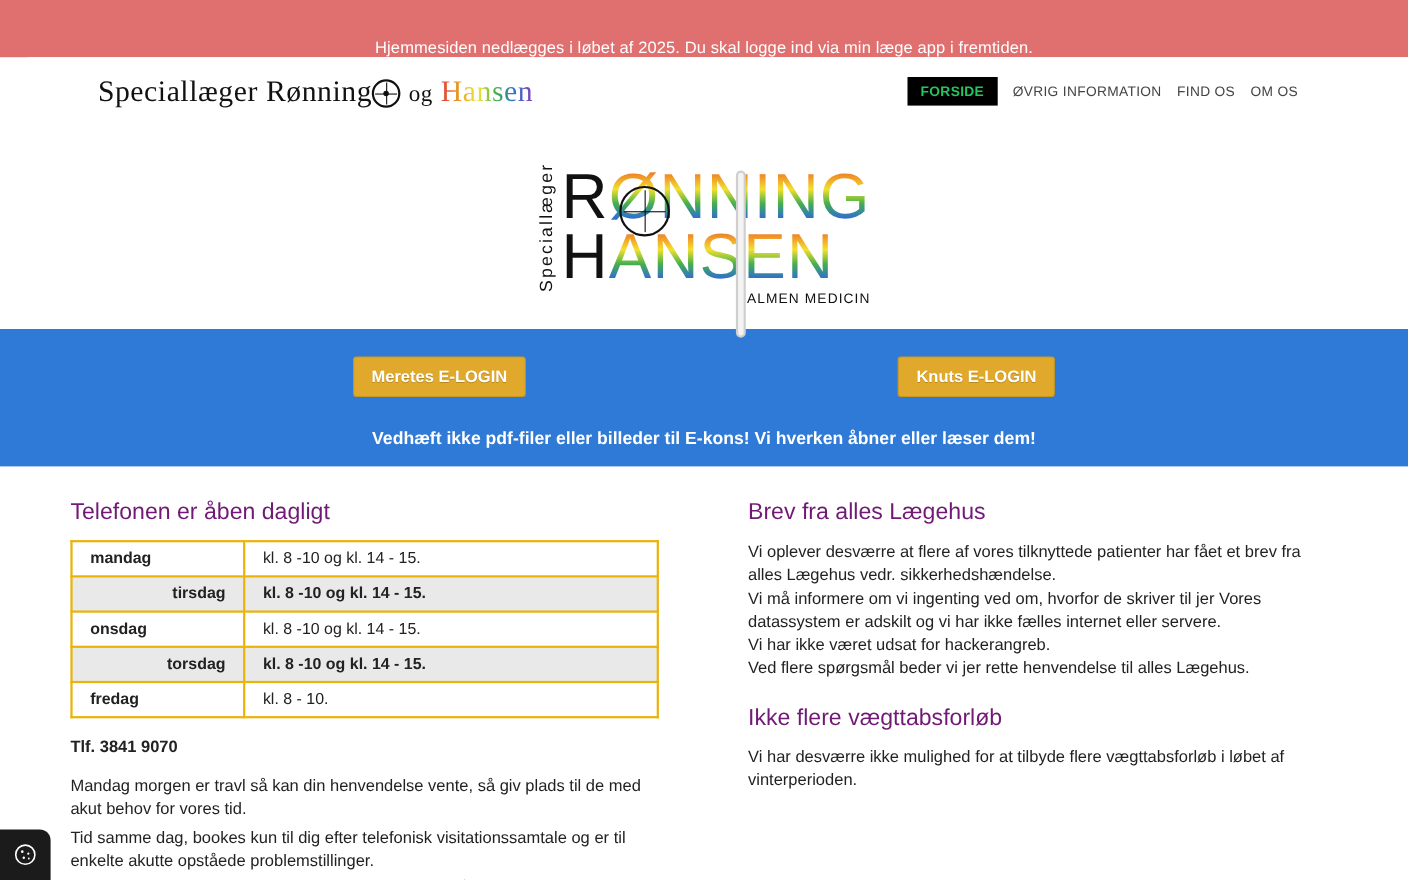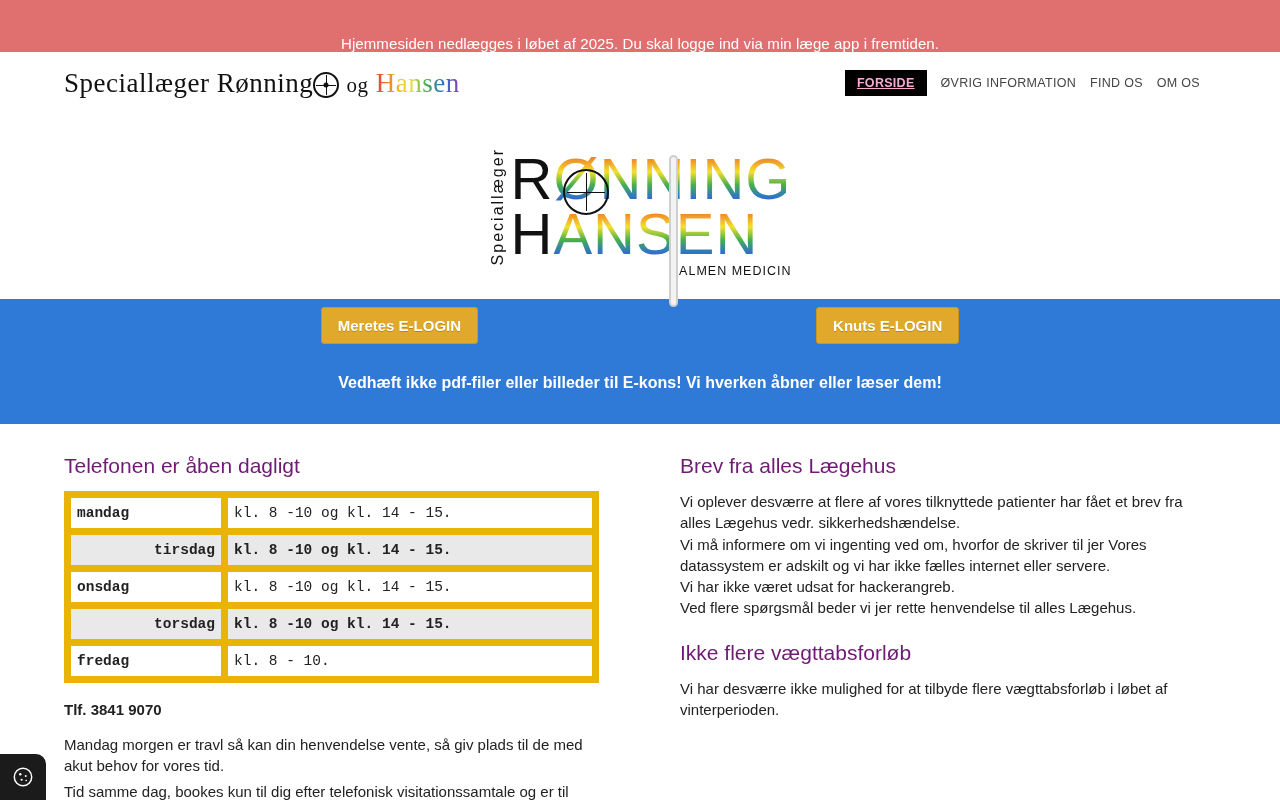--- a/index.html
+++ b/index.html
@@ -18,23 +18,24 @@
     display: flex;
     align-items: flex-end;
     justify-content: center;
     font-size: 15px;
     letter-spacing: 0.1px;
   }
   .header {
     height: 62px;
     display: flex;
     align-items: center;
-    padding: 0 80px 0 64px;
+    padding: 0 100px 0 64px;
     position: relative;
     background: #fff;
+    margin-left: 25px;
   }
   .brand {
     display: flex;
     align-items: center;
     gap: 10px;
   }
   .brand-text {
     font-family: "Liberation Serif", serif;
     font-size: 27px;
     letter-spacing: 0.5px;
@@ -74,24 +75,23 @@
   .nav {
     margin-left: auto;
     display: flex;
     align-items: center;
     gap: 14px;
     font-size: 12.5px;
   }
   .nav a { color: #444; text-decoration: none; letter-spacing: .3px; }
   .nav a.active {
     background: #000;
-    color: #f9a8d4;
+    color: #22c55e;
     padding: 6px 12px;
     font-weight: bold;
-    text-decoration: underline;
   }
   .hero {
     height: 185px;
     display: flex;
     align-items: center;
     justify-content: center;
     background: #fff;
     position: relative;
   }
   .logo-big {
@@ -149,21 +149,21 @@
     position: absolute;
     left: 158px; top: 4px;
     width: 9px; height: 152px;
     border: 2px solid #cfcfcf;
     border-radius: 6px;
     background: #f3f3f3;
   }
   .blueband {
     background: #2f7ad6;
     height: 125px;
-    padding-top: 8px;
+    padding-top: 25px;
   }
   .login-row {
     display: flex;
     justify-content: center;
     gap: 338px;
   }
   .login-btn {
     background: #e0a92b;
     color: #ffffff;
     font-weight: bold;
@@ -193,23 +193,22 @@
     font-size: 21px;
     font-weight: normal;
     margin: 0 0 13px 0;
   }
   table.hours {
     border-collapse: collapse;
     width: 535px;
     font-size: 14.5px;
   }
   table.hours td {
-    border: 7px solid #eab308;
-    padding: 7px 6px;
-    font-family: Liberation Mono, monospace;
+    border: 2px solid #eab308;
+    padding: 7px 16px;
   }
   table.hours td.day { width: 157px; font-weight: bold; }
   table.hours tr.alt td { background: #e9e9e9; font-weight: bold; }
   table.hours tr.alt td.day { font-weight: bold; text-align: right; }
   .phone {
     font-weight: bold;
     font-size: 15px;
     margin: 18px 0 16px 0;
   }
   .para {

